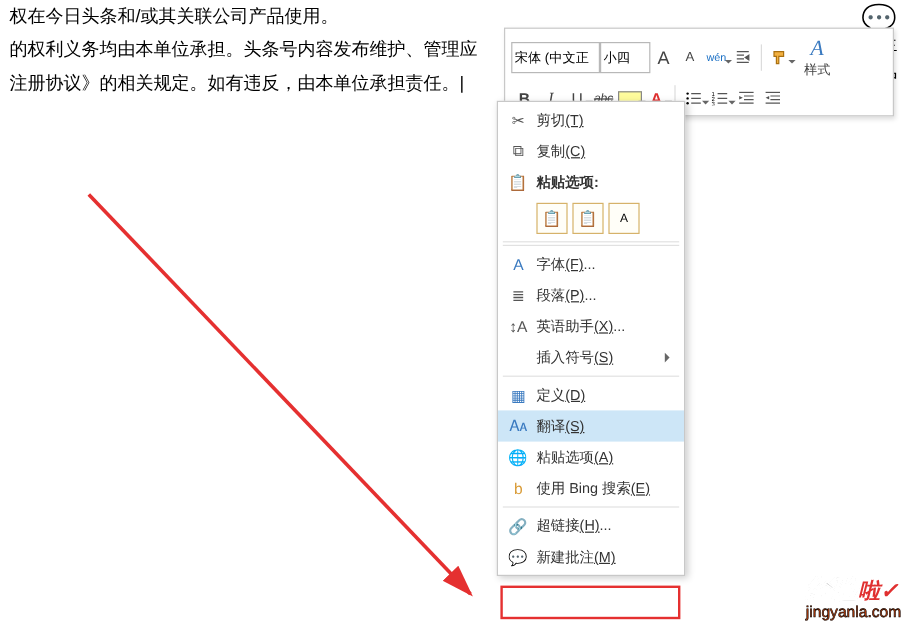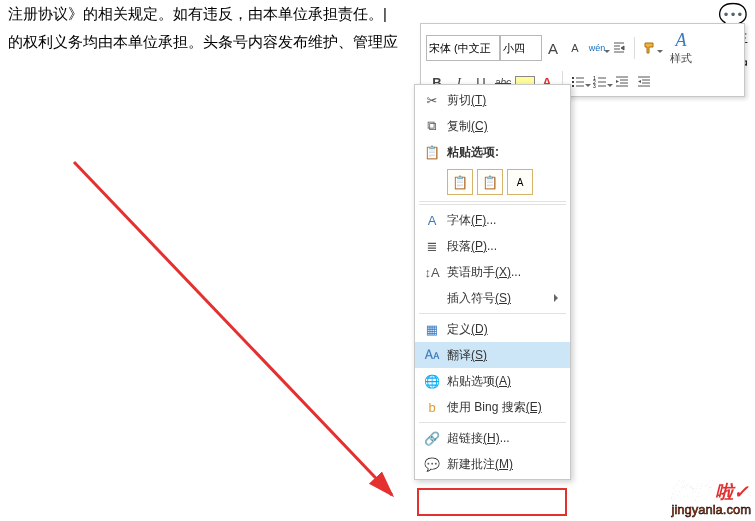--- a/index.html
+++ b/index.html
@@ -46,22 +46,23 @@
   
   .wm { position:absolute; right:4px; bottom:4px; font-family:Arial; font-weight:bold; font-style:italic; }
   .wm .t1 { font-size:22px; color:#111; -webkit-text-stroke:1px #fff; }
   .wm .t2 { font-size:18px; color:#e03030; }
   .wm .t3 { font-size:13px; color:#c2410c; -webkit-text-stroke:0.5px #000; display:block; font-style:normal; font-weight:normal; margin-top:-4px; }
 </style>
 </head>
 <body>
 
 <div class="doc">
+  <p><span>权在今日头条和/或其关联公司产品使用。</span></p>
+  <p><span>的权利义务均由本单位承担。头条号内容发布维护、管理应</span></p>
   <p><span>注册协议》的相关规定。如有违反，由本单位承担责任。</span><span style="color:#000">|</span></p>
-  <p><span>的权利义务均由本单位承担。头条号内容发布维护、管理应</span></p>
 </div>
 <div style="position:absolute; left:718px; top:28px; font-size:15px;">产生</div>
 <div style="position:absolute; left:718px; top:56px; font-size:15px;">用户</div>
 
 <div class="comment-balloon">💬</div>
 
 <div class="mini-tb">
   <div class="row">
     <input class="font-sel" value="宋体 (中文正" style="">
     <input class="size-sel" value="小四" style="">

